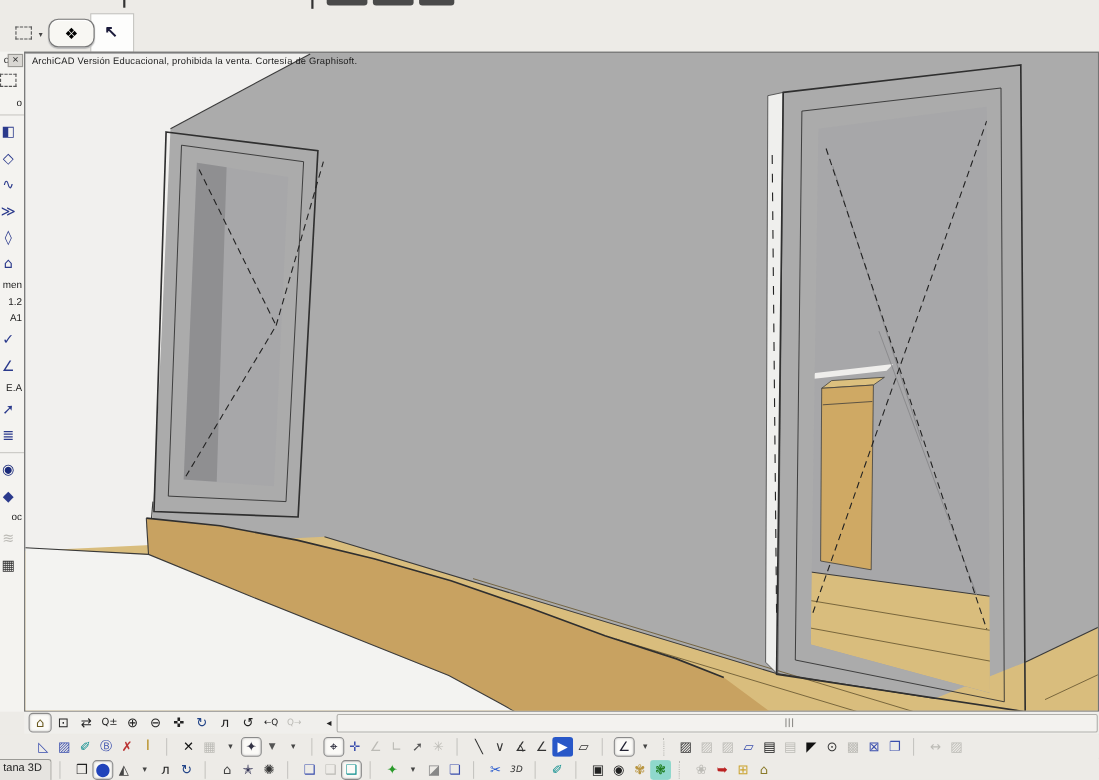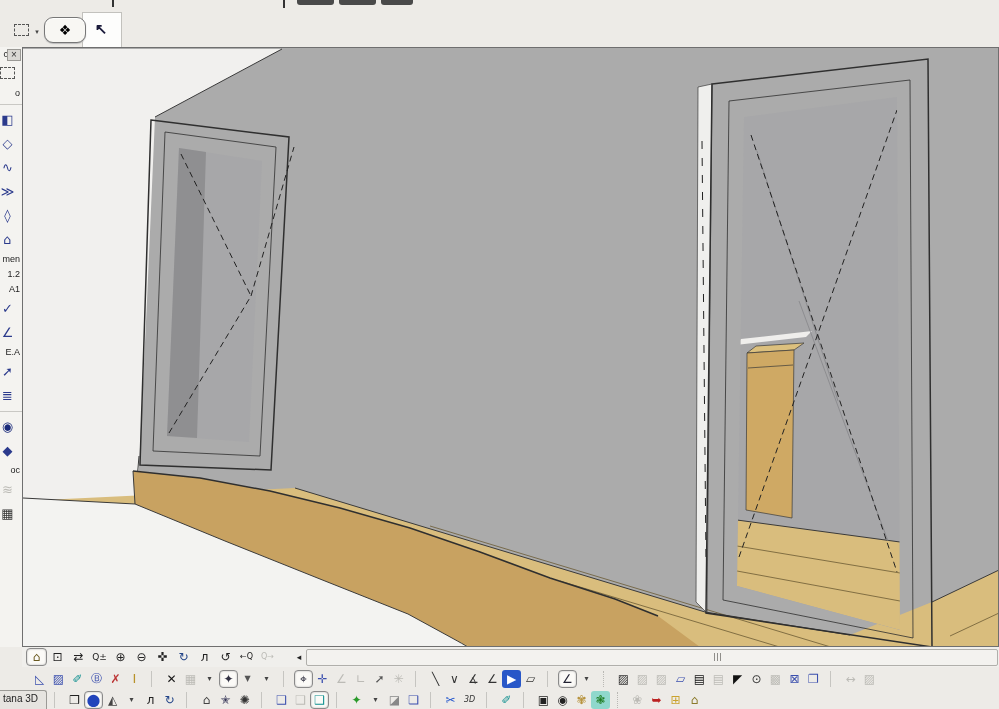--- a/index.html
+++ b/index.html
@@ -150,20 +150,21 @@
     <polygon points="735,344 806,336 812,330 741,338" fill="#efeeec"></polygon>
     <polygon points="747,352 794,349 804,342 756,345" stroke="#3a3a3a" stroke-width="0.7" fill="#dcc07e"></polygon>
     <polygon points="747,352 794,349 792,517 746,509" stroke="#3a3a3a" stroke-width="0.7" fill="#cfa964"></polygon>
     <line x1="748" y1="367" x2="793" y2="364" stroke="#3a3a3a" stroke-width="0.7"></line>
     <line x1="757" y1="150" x2="838" y2="400" class="thin"></line>
     <line x1="799" y1="300" x2="888" y2="540" class="thin"></line>
     <line x1="751" y1="134" x2="897" y2="571" class="dash"></line>
     <line x1="739" y1="556" x2="897" y2="109" class="dash"></line>
   </g>
 </svg>
+<div id="banner">ArchiCAD Versión Educacional, prohibida la venta. Cortesía de Graphisoft.</div>
 </div>
 
 <div id="navrow" class="trow">
   <span style="width:4px"></span>
   <span style="display:flex;align-items:center">
       <button class="tbtn pressedb">
         <span class="glyph" style="color: rgb(106, 90, 32);">⌂</span>
       </button>
       <button class="tbtn">
         <span class="glyph" style="color: rgb(34, 34, 34);">⊡</span>

